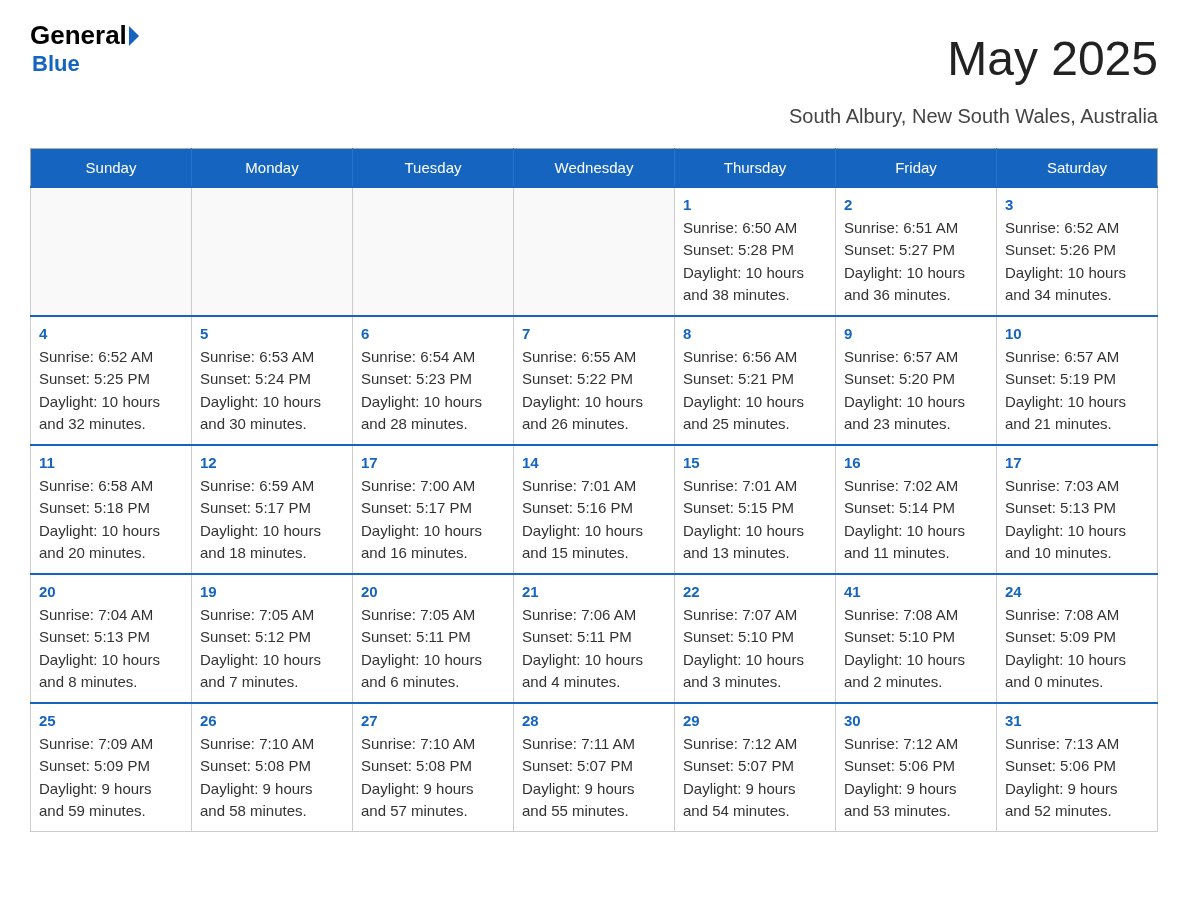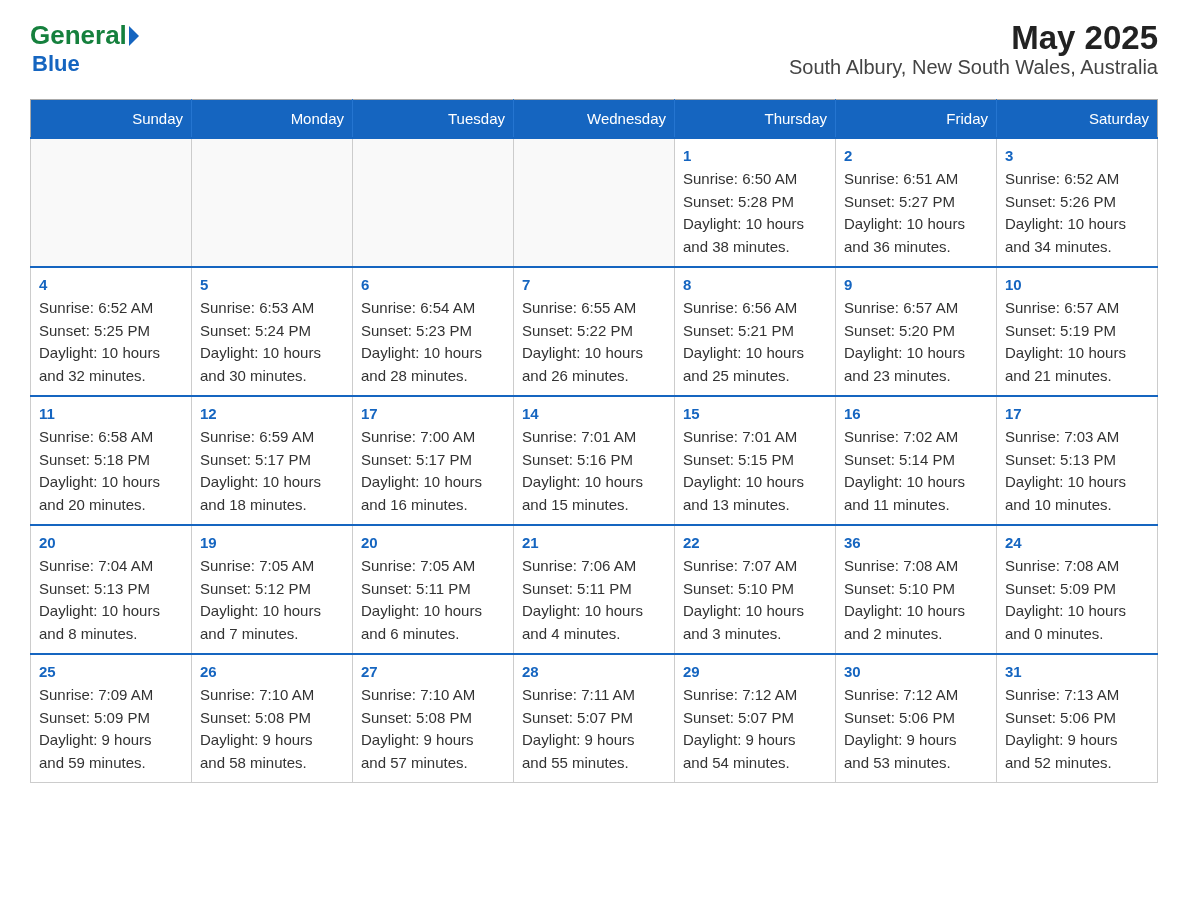--- a/index.html
+++ b/index.html
@@ -18,61 +18,62 @@
     .logo {
       display: flex;
       flex-direction: column;
       align-items: flex-start;
     }
     .logo-text {
       display: flex;
       align-items: center;
       font-size: 26px;
       font-weight: bold;
-      color: #15803d;
+      color: #000000;
     }
     .logo-arrow {
       display: inline-block;
       width: 0;
       height: 0;
       border-left: 10px solid #1565c0;
       border-top: 10px solid transparent;
       border-bottom: 10px solid transparent;
       margin-left: 2px;
     }
     .logo-blue-line {
       color: #1565c0;
       font-size: 22px;
       font-weight: bold;
       margin-left: 2px;
     }
     .title-section {
       text-align: right;
     }
     .month-title {
-      font-size: 33px;
-      font-weight: bold;
+      font-size: 48px;
+      font-weight: normal;
       color: #222;
       line-height: 1.1;
+      margin-top: 13px;
     }
     .location-title {
       font-size: 20px;
       color: #444;
-      margin-top: 0;
+      margin-top: 19px;
     }
     .calendar {
       width: 100%;
       border-collapse: collapse;
       border: 1px solid #aaa;
     }
     .calendar th {
       background-color: #1565c0;
       color: #ffffff;
       padding: 10px 8px;
-      text-align: right;
+      text-align: center;
       font-size: 15px;
       font-weight: normal;
       border-right: 1px solid #2575d0;
     }
     .calendar th:last-child {
       border-right: none;
     }
     .calendar td {
       vertical-align: top;
       padding: 8px;
@@ -222,21 +223,21 @@
         </td>
         <td>
           <div class="day-number">21</div>
           <div class="day-info">Sunrise: 7:06 AM<br>Sunset: 5:11 PM<br>Daylight: 10 hours<br>and 4 minutes.</div>
         </td>
         <td>
           <div class="day-number">22</div>
           <div class="day-info">Sunrise: 7:07 AM<br>Sunset: 5:10 PM<br>Daylight: 10 hours<br>and 3 minutes.</div>
         </td>
         <td>
-          <div class="day-number">36</div>
+          <div class="day-number">41</div>
           <div class="day-info">Sunrise: 7:08 AM<br>Sunset: 5:10 PM<br>Daylight: 10 hours<br>and 2 minutes.</div>
         </td>
         <td>
           <div class="day-number">24</div>
           <div class="day-info">Sunrise: 7:08 AM<br>Sunset: 5:09 PM<br>Daylight: 10 hours<br>and 0 minutes.</div>
         </td>
       </tr>
       <tr class="week-row">
         <td>
           <div class="day-number">25</div>

